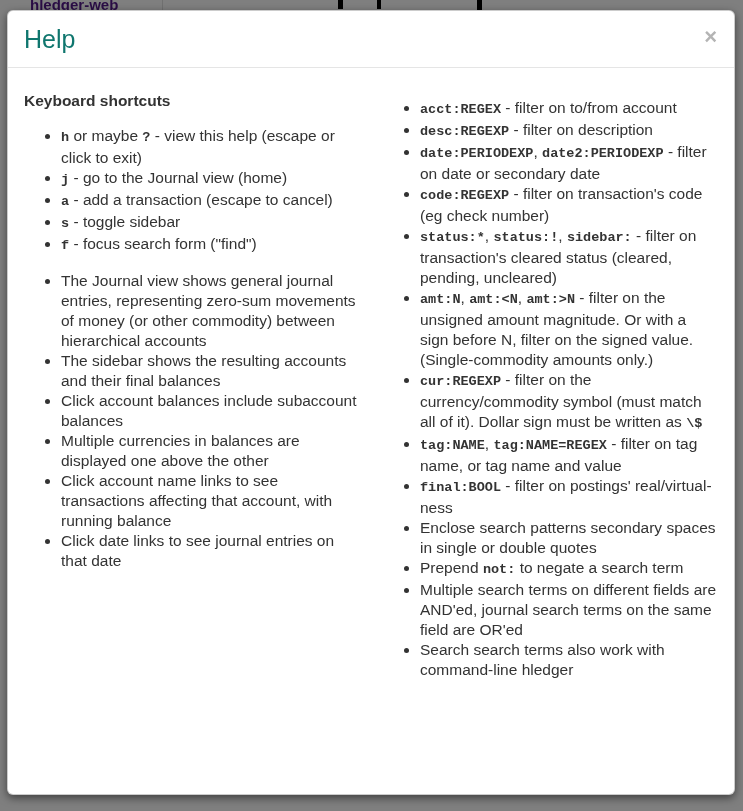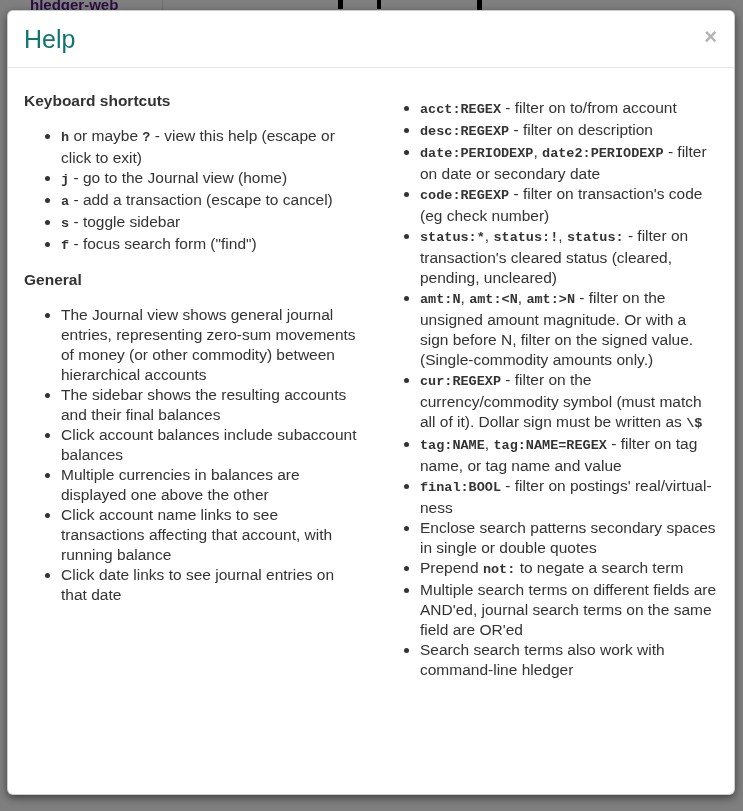--- a/index.html
+++ b/index.html
@@ -88,37 +88,36 @@
   <div class="modal-body">
     <div class="col" id="col-left">
         <h3 class="section-heading">Keyboard shortcuts</h3>
         <ul class="help-list">
           <li><span class="code">h</span> or maybe <span class="code">?</span> - view this help (escape or click to exit)</li>
           <li><span class="code">j</span> - go to the Journal view (home)</li>
           <li><span class="code">a</span> - add a transaction (escape to cancel)</li>
           <li><span class="code">s</span> - toggle sidebar</li>
           <li><span class="code">f</span> - focus search form ("find")</li>
         </ul>
-        <h3 class="section-heading">General</h3>
         <ul class="help-list">
           <li>The Journal view shows general journal entries, representing zero-sum movements of money (or other commodity) between hierarchical accounts</li>
           <li>The sidebar shows the resulting accounts and their final balances</li>
           <li>Click account balances include subaccount balances</li>
           <li>Multiple currencies in balances are displayed one above the other</li>
           <li>Click account name links to see transactions affecting that account, with running balance</li>
           <li>Click date links to see journal entries on that date</li>
         </ul>
       </div>
     <div class="col" id="col-right">
         <ul class="help-list">
           <li><span class="code">acct:REGEX</span> - filter on to/from account</li>
           <li><span class="code">desc:REGEXP</span> - filter on description</li>
           <li><span class="code">date:PERIODEXP</span>, <span class="code">date2:PERIODEXP</span> - filter on date or secondary date</li>
           <li><span class="code">code:REGEXP</span> - filter on transaction's code (eg check number)</li>
-          <li><span class="code">status:*</span>, <span class="code">status:!</span>, <span class="code">status:</span> - filter on transaction's cleared status (cleared, pending, uncleared)</li>
+          <li><span class="code">status:*</span>, <span class="code">status:!</span>, <span class="code">sidebar:</span> - filter on transaction's cleared status (cleared, pending, uncleared)</li>
           <li><span class="code">amt:N</span>, <span class="code">amt:&lt;N</span>, <span class="code">amt:&gt;N</span> - filter on the unsigned amount magnitude. Or with a sign before N, filter on the signed value. (Single-commodity amounts only.)</li>
           <li><span class="code">cur:REGEXP</span> - filter on the currency/commodity symbol (must match all of it). Dollar sign must be written as <span class="code">\$</span></li>
           <li><span class="code">tag:NAME</span>, <span class="code">tag:NAME=REGEX</span> - filter on tag name, or tag name and value</li>
           <li><span class="code">final:BOOL</span> - filter on postings' real/virtual-ness</li>
           <li>Enclose search patterns secondary spaces in single or double quotes</li>
           <li>Prepend <span class="code">not:</span> to negate a search term</li>
           <li>Multiple search terms on different fields are AND'ed, journal search terms on the same field are OR'ed</li>
           <li>Search search terms also work with command-line hledger</li>
         </ul>
       </div>

